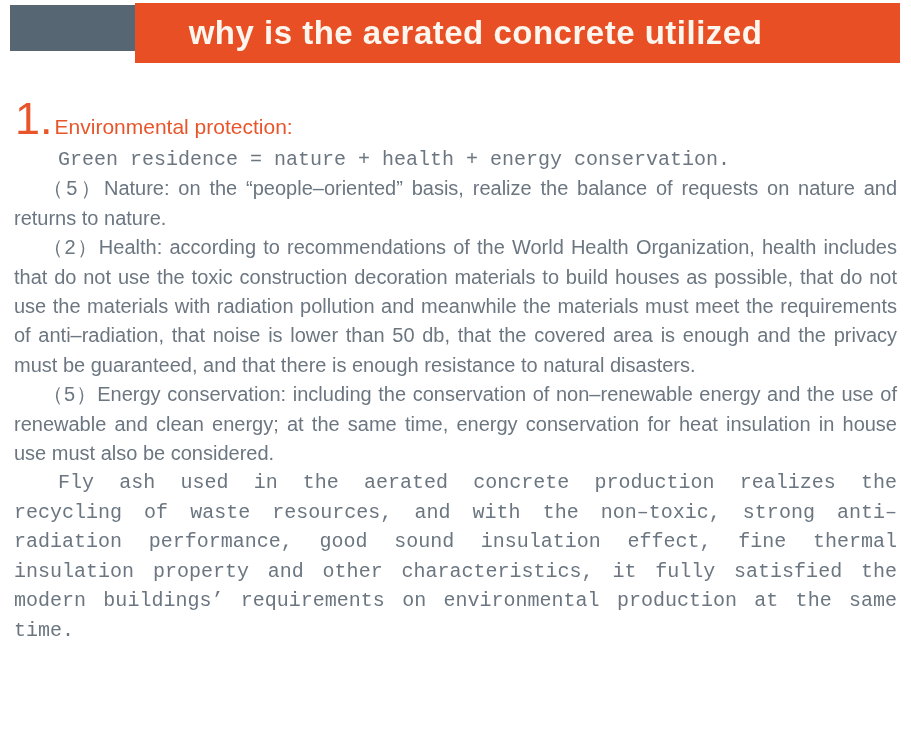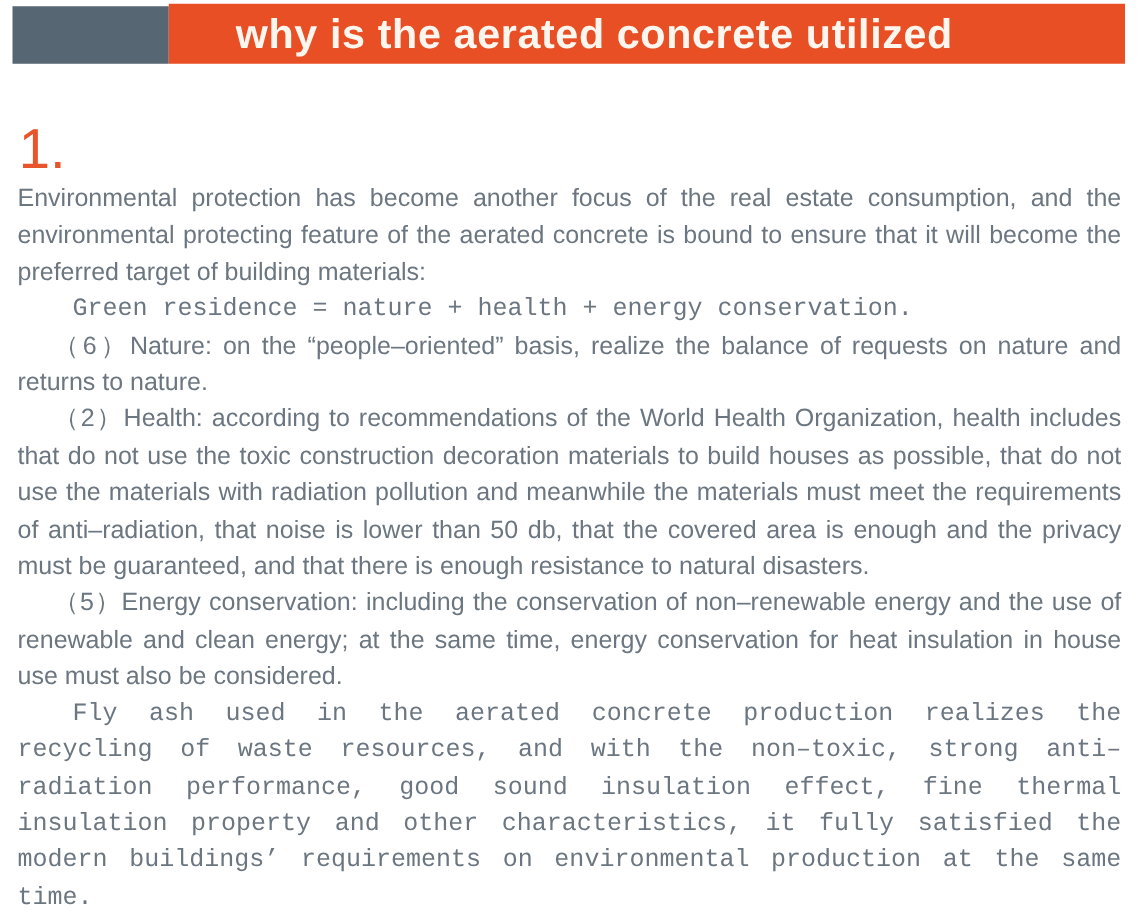--- a/index.html
+++ b/index.html
@@ -12,21 +12,21 @@
   .page { position: relative; width: 911px; height: 736px; background: #ffffff; }
 
   
   .header-accent-block {
     position: absolute; left: 10px; top: 5px;
     width: 125px; height: 46px;
     background: #566672;
   }
   .header-banner {
     position: absolute; left: 135px; top: 3px;
-    width: 765px; height: 48px;
+    width: 765px; height: 60px;
     background: #e94f25;
     display: flex; align-items: center; justify-content: center;
   }
   .header-banner .title-text {
     color: #fdf6ef;
     font-size: 33px;
     font-weight: bold;
     letter-spacing: 0.5px;
     transform: translateX(-42px);
     white-space: nowrap;
@@ -68,24 +68,24 @@
 
   <div class="header">
     <div class="header-accent-block"></div>
     <div class="header-banner">
       <span class="title-text">why is the aerated concrete utilized</span>
     </div>
   </div>
 
   <div class="section-heading">
     <span class="section-number">1.</span>
+    <span class="section-title">Environmental protection:</span>
   </div>
 
   <div class="content">
-    <p class="indent-none">Environmental protection has become another focus of the real estate consumption, and the environmental protecting feature of the aerated concrete is bound to ensure that it will become the preferred target of building materials:</p>
     <p class="indent-word">Green residence = nature + health + energy conservation.</p>
-    <p class="indent-paren">（6）Nature: on the “people–oriented” basis, realize the balance of requests on nature and returns to nature.</p>
+    <p class="indent-paren">（5）Nature: on the “people–oriented” basis, realize the balance of requests on nature and returns to nature.</p>
     <p class="indent-paren">（2）Health: according to recommendations of the World Health Organization, health includes that do not use the toxic construction decoration materials to build houses as possible, that do not use the materials with radiation pollution and meanwhile the materials must meet the requirements of anti–radiation, that noise is lower than 50 db, that the covered area is enough and the privacy must be guaranteed, and that there is enough resistance to natural disasters.</p>
     <p class="indent-paren">（5）Energy conservation: including the conservation of non–renewable energy and the use of renewable and clean energy; at the same time, energy conservation for heat insulation in house use must also be considered.</p>
     <p class="indent-word">Fly ash used in the aerated concrete production realizes the recycling of waste resources, and with the non–toxic, strong anti–radiation performance, good sound insulation effect, fine thermal insulation property and other characteristics, it fully satisfied the modern buildings’  requirements on environmental production at the same time.</p>
   </div>
 
 </div>
 
 </body></html>

